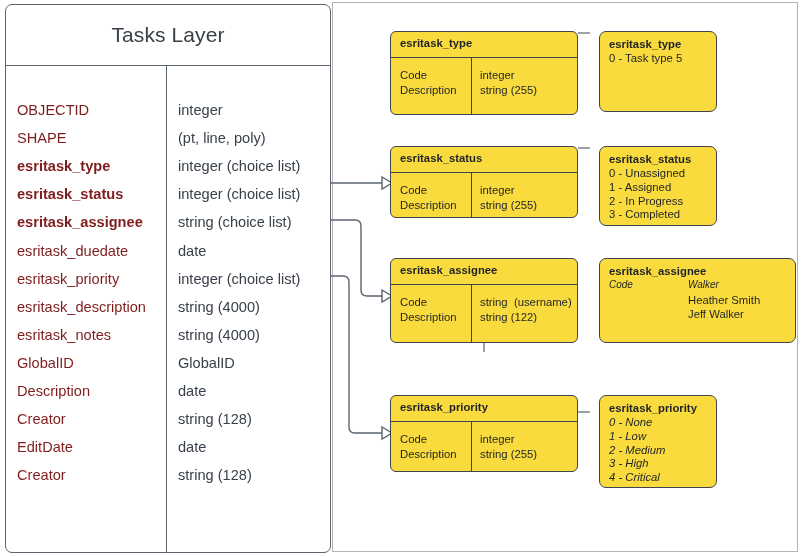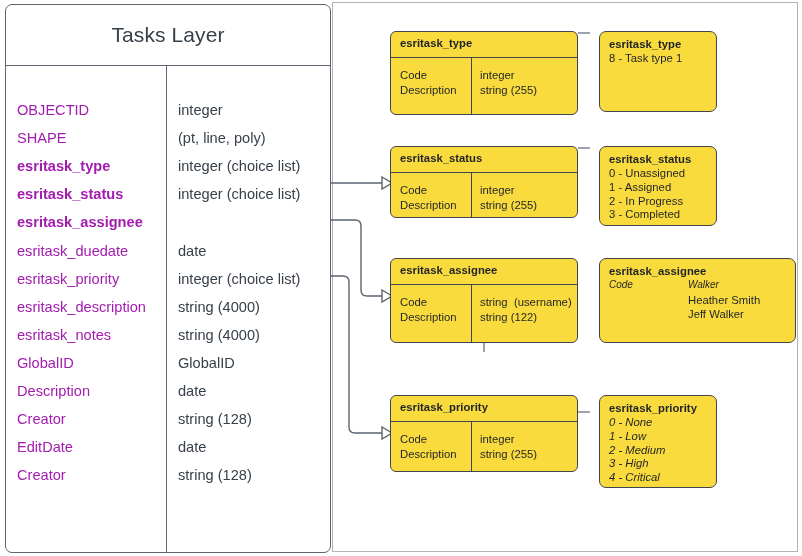--- a/index.html
+++ b/index.html
@@ -63,21 +63,21 @@
     position:relative;
     height:28.1px;
     display:flex;
     align-items:center;
   }
   .field-row:first-child{margin-top:31px;}
   .f-name{
     position:absolute;
     left:11px;
     font-size:14.6px;
-    color:#a21caf;
+    color:#7f1d1d;
     white-space:nowrap;
   }
   .f-type{
     position:absolute;
     left:172px;
     font-size:14.6px;
     color:#38404a;
     white-space:nowrap;
   }
   .f-bold .f-name{font-weight:bold;}
@@ -186,20 +186,21 @@
       <div class="field-row f-bold">
         <span class="f-name">esritask_type</span>
         <span class="f-type">integer (choice list)</span>
       </div>
       <div class="field-row f-bold">
         <span class="f-name">esritask_status</span>
         <span class="f-type">integer (choice list)</span>
       </div>
       <div class="field-row f-bold">
         <span class="f-name">esritask_assignee</span>
+        <span class="f-type">string (choice list)</span>
       </div>
       <div class="field-row">
         <span class="f-name">esritask_duedate</span>
         <span class="f-type">date</span>
       </div>
       <div class="field-row">
         <span class="f-name">esritask_priority</span>
         <span class="f-type">integer (choice list)</span>
       </div>
       <div class="field-row">
@@ -285,21 +286,21 @@
     <div class="dbox-hdiv"></div>
     <div class="dbox-vdiv" style="left:80px;"></div>
     <div class="dcol" style="left:9px; top:36px;">Code
 Description</div>
     <div class="dcol" style="left:89px; top:36px;">integer
 string (255)</div>
   </div>
 
   <div class="vbox" style="left:599px; top:31px; width:118px; height:81px;">
     <div class="vbox-title">esritask_type</div>
-    <div class="vbox-list" style="top:20px;">8 - Task type 1</div>
+    <div class="vbox-list" style="top:20px;">0 - Task type 5</div>
   </div>
 
   <div class="vbox" style="left:599px; top:146px; width:118px; height:80px;">
     <div class="vbox-title">esritask_status</div>
     <div class="vbox-list" style="top:20px;">0 - Unassigned
 1 - Assigned
 2 - In Progress
 3 - Completed</div>
   </div>
 

